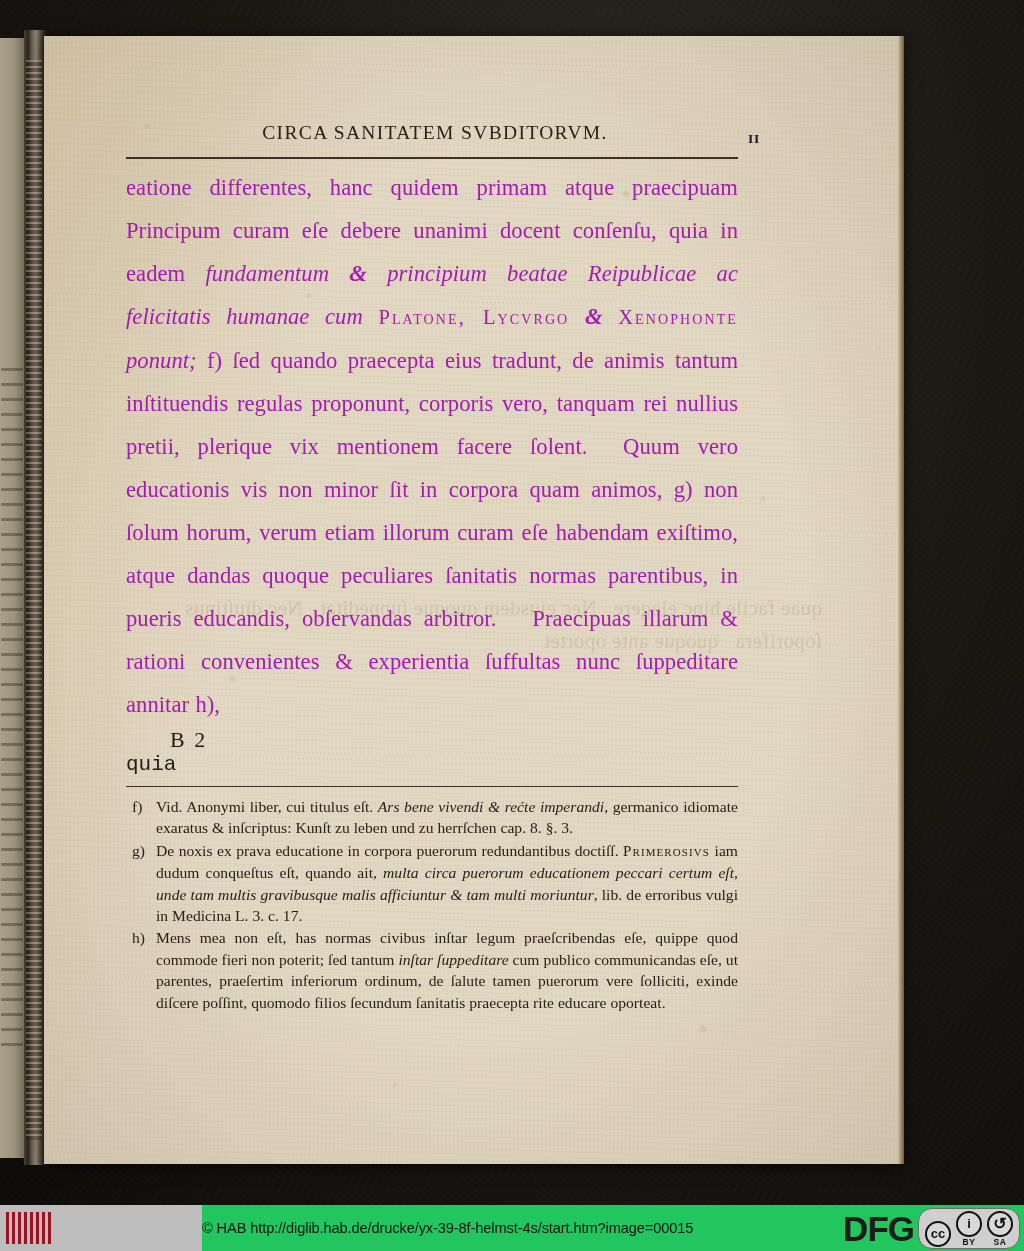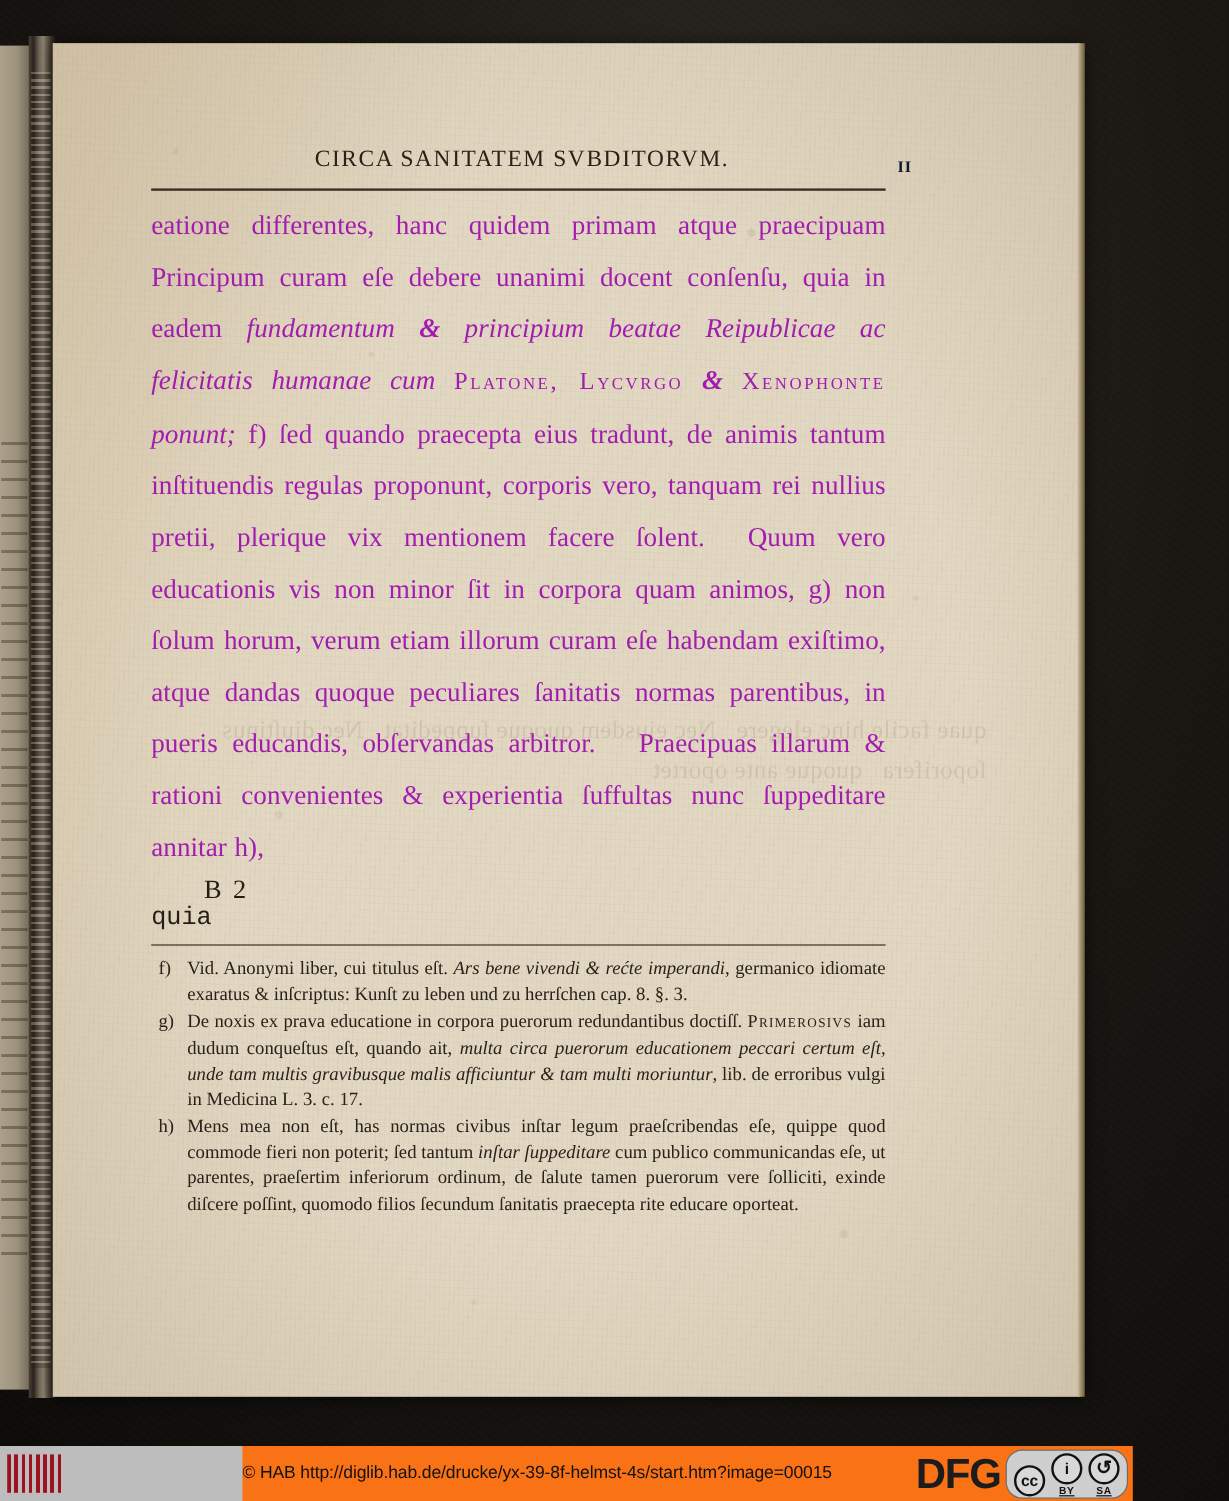--- a/index.html
+++ b/index.html
@@ -233,22 +233,22 @@
   .fn-sc {
     font-variant: small-caps;
     letter-spacing: 1.1px;
     font-size: 15px;
   }
 
   
   .attrbar {
     position: absolute;
     left: 0; bottom: 0;
-    width: 944px; height: 46px;
-    background: #f97316;
+    width: 1024px; height: 46px;
+    background: #22c55e;
     display: flex;
     align-items: center;
     justify-content: space-between;
   }
   .attr-barcode {
     flex: 0 0 202px;
     height: 46px;
     position: relative;
     background: #bdbdbd;
   }
@@ -308,21 +308,20 @@
     box-sizing: border-box;
   }
   .cc-item { display: flex; flex-direction: column; align-items: center; }
   .cc-cap {
     font-family: "Liberation Sans", sans-serif;
     font-size: 8.5px;
     font-weight: 700;
     color: #111;
     letter-spacing: .5px;
     line-height: 10px;
-    text-decoration: underline;
   }
   .cc-sa-glyph { font-size: 16px; line-height: 1; }
 </style>
 </head>
 <body>
 
 <div id="scan">
 
   <div class="backdrop"></div>
 

